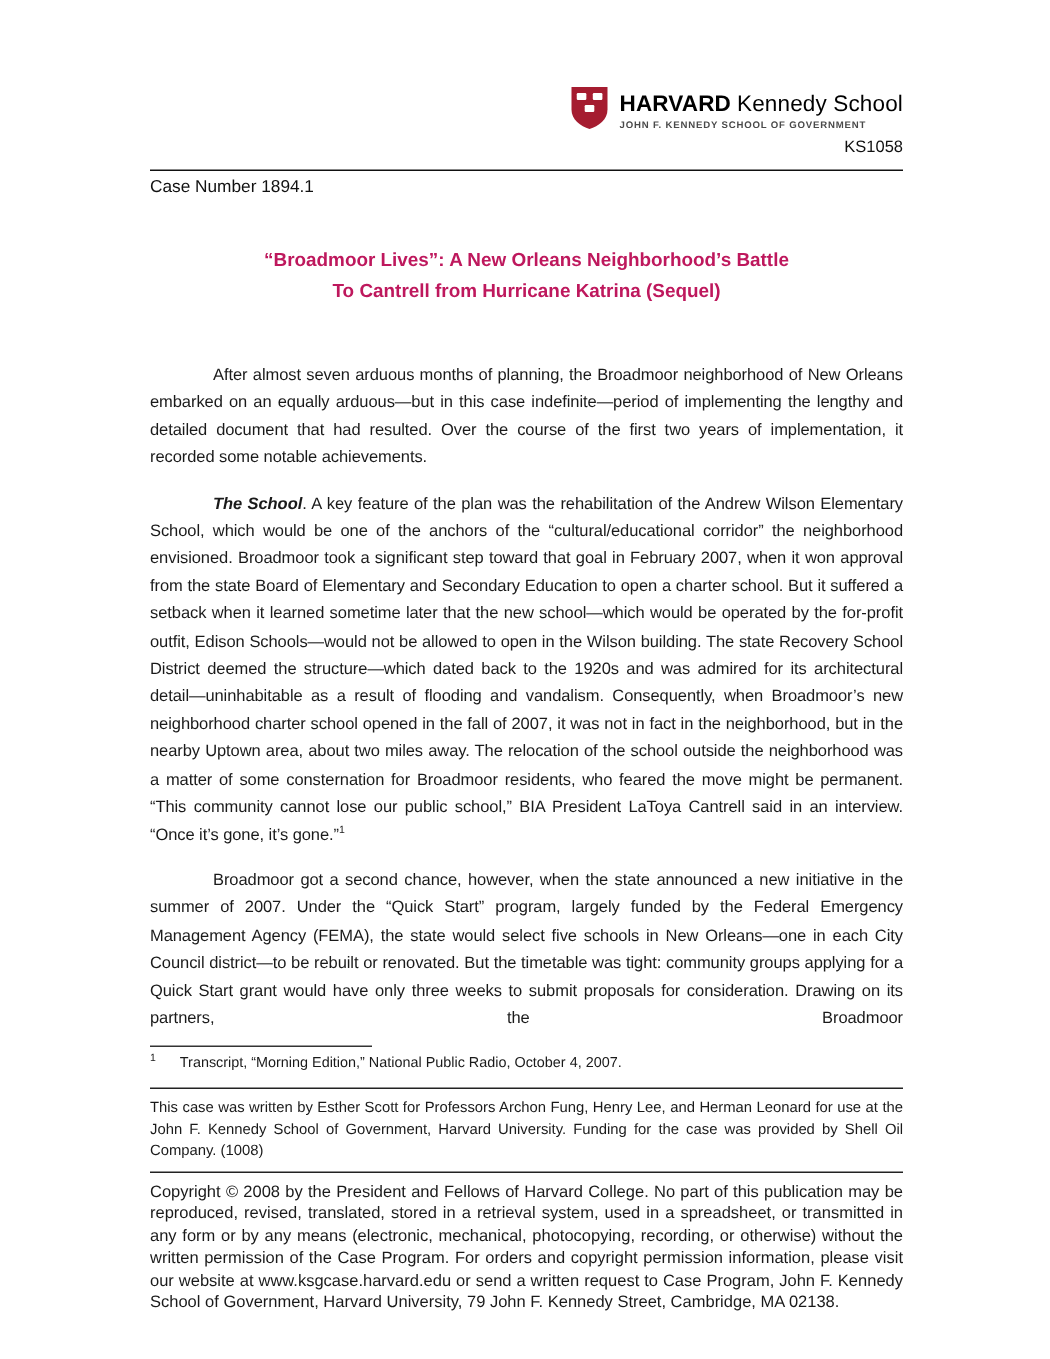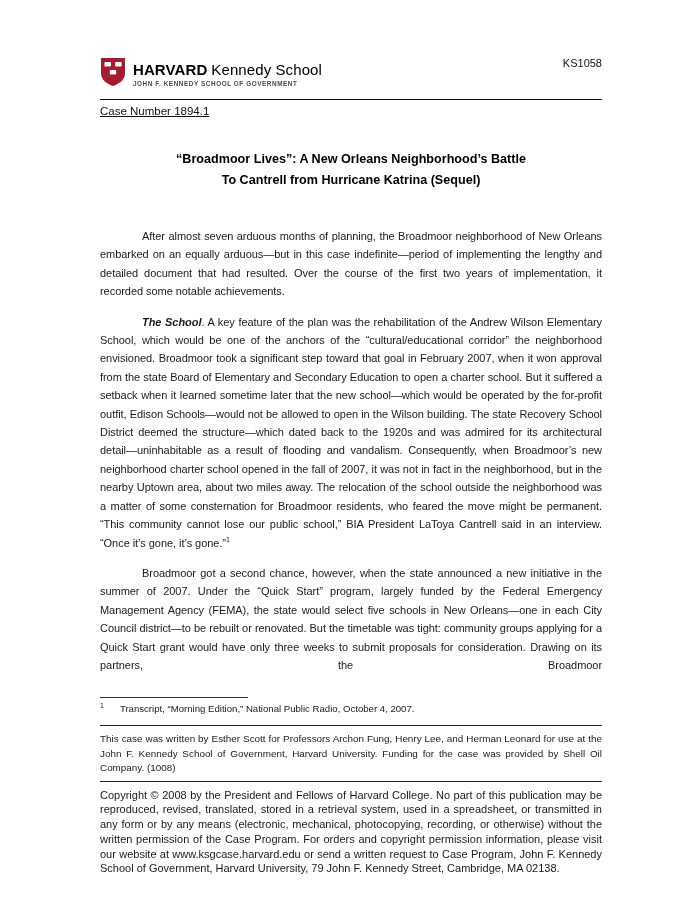--- a/index.html
+++ b/index.html
@@ -14,49 +14,51 @@
     color: #1a1a1a;
     display: flex;
     flex-direction: column;
     overflow: hidden;
   }
 
   
   .header-row {
     display: flex;
     justify-content: space-between;
+    align-items: flex-end;
+    flex-direction: column;
   }
   .logo { display: flex; align-items: center; gap: 7px; }
   .logo-text { display: flex; flex-direction: column; justify-content: center; }
   .logo-primary { font-size: 15px; line-height: 16px; color: #000; letter-spacing: 0.1px; }
   .logo-primary .bold { font-weight: 700; }
   .logo-primary .light { font-weight: 400; margin-left: 4px; }
   .logo-sub {
     font-size: 6.4px;
     font-weight: 700;
     letter-spacing: 0.55px;
     color: #4a4a4a;
     margin-top: 2px;
   }
   .doc-code { font-size: 11px; color: #111; padding-bottom: 1px; }
   .header-rule {
     border: none;
     border-top: 1.3px solid #111;
     margin: 8px 0 0 0;
   }
-  .case-number { font-size: 11.5px; margin-top: 5px; color: #111; text-decoration: underline; }
+  .case-number { font-size: 11.5px; margin-top: 5px; color: #111; }
 
   
   .title {
     font-size: 12.6px;
     font-weight: 700;
     text-align: center;
     line-height: 21px;
     margin: 32px 0 0 0;
-    color: #000000;
+    color: #be185d;
   }
 
   
   .body-text { margin-top: 24px; }
   .body-para {
     font-size: 11px;
     line-height: 18.4px;
     letter-spacing: -0.05px;
     text-align: justify;
     text-indent: 42px;

